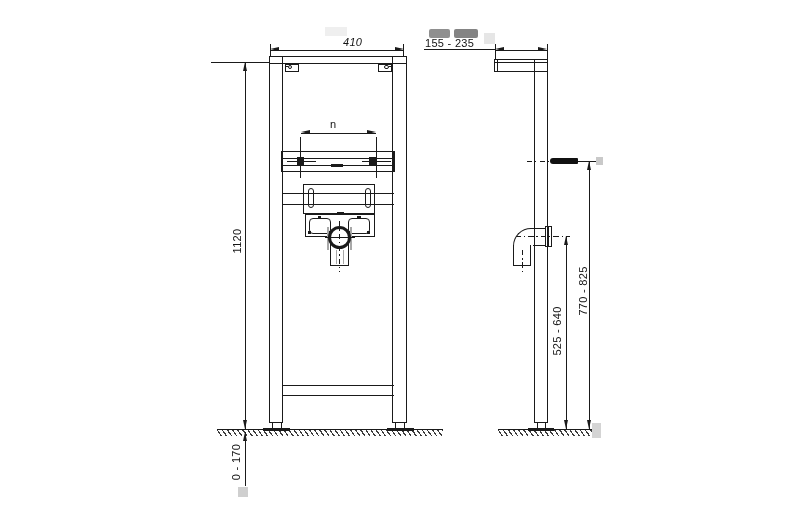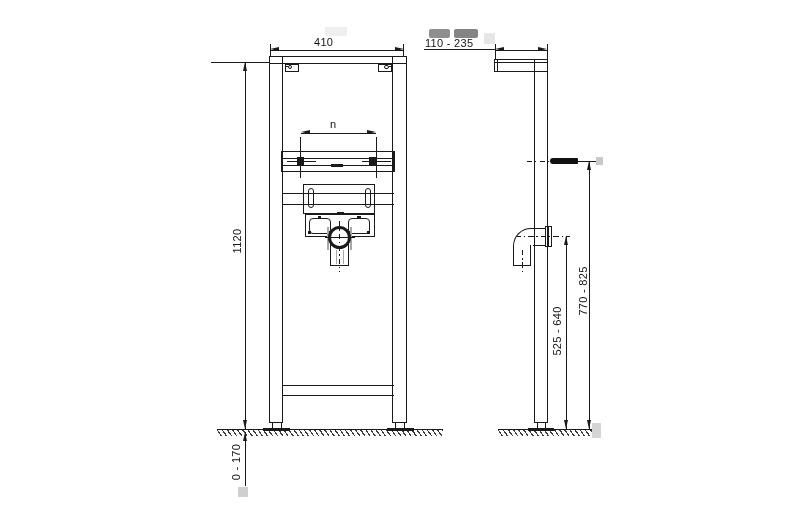--- a/index.html
+++ b/index.html
@@ -24,21 +24,21 @@
   .arc{position:absolute;border-top:1.2px solid #1a1a1a;border-left:1.2px solid #1a1a1a;
        border-top-left-radius:100% 100%;box-sizing:border-box;}
 </style>
 </head>
 <body>
 
 <div id="canvas">
 
   <div style="position:absolute;inset:0;">
 
-    <div class="txt" style="left:314px;top:36px;">410</div>
+    <div class="txt" style="left:343px;top:36px;font-style:italic;">410</div>
     <div class="ln" style="left:269.5px;top:50.2px;width:134.5px;height:1px;"></div>
     <div class="ln" style="left:269.5px;top:44px;width:1px;height:13px;"></div>
     <div class="ln" style="left:403.4px;top:44px;width:1px;height:13px;"></div>
     <div class="arr arr-l" style="left:269.5px;top:47.4px;"></div>
     <div class="arr arr-r" style="left:395.3px;top:47.4px;"></div>
 
     <div class="box" style="left:269px;top:56px;width:137.6px;height:8px;"></div>
     <div class="box" style="left:269px;top:56px;width:14.2px;height:367px;border-top:none;border-bottom:none;"></div>
     <div class="box" style="left:392.4px;top:56px;width:14.2px;height:367px;border-top:none;border-bottom:none;"></div>
     <div class="ln" style="left:269px;top:421.8px;width:14.2px;height:1.2px;"></div>
@@ -113,21 +113,21 @@
     <div class="fill" style="left:238.4px;top:487px;width:10px;height:9.6px;background:#cfcfcf;"></div>
   </div>
 
   <div style="position:absolute;inset:0;">
 
     <div class="fill" style="left:429px;top:28.5px;width:21px;height:9px;background:#8f8f8f;border-radius:2px;"></div>
     <div class="fill" style="left:454px;top:28.5px;width:24px;height:9px;background:#848484;border-radius:2px;"></div>
     <div class="fill" style="left:483.5px;top:33px;width:11px;height:11px;background:#e6e6e6;"></div>
     <div class="fill" style="left:325px;top:27px;width:22px;height:8.5px;background:#efefef;"></div>
 
-    <div class="txt" style="left:425px;top:36.5px;">110 - 235</div>
+    <div class="txt" style="left:425px;top:36.5px;">155 - 235</div>
     <div class="ln" style="left:424px;top:48.6px;width:71px;height:1px;"></div>
     <div class="ln" style="left:495px;top:50.2px;width:52.4px;height:1px;"></div>
     <div class="ln" style="left:494.8px;top:43.5px;width:1px;height:15px;"></div>
     <div class="ln" style="left:547px;top:43.5px;width:1px;height:15px;"></div>
     <div class="arr arr-l" style="left:495px;top:47.4px;"></div>
     <div class="arr arr-r" style="left:538.4px;top:47.4px;"></div>
 
     <div class="box" style="left:494px;top:58.5px;width:54.2px;height:13.4px;"></div>
     <div class="ln" style="left:494px;top:62.3px;width:54px;height:1px;"></div>
     <div class="ln" style="left:497.4px;top:58.5px;width:1px;height:13.4px;"></div>

